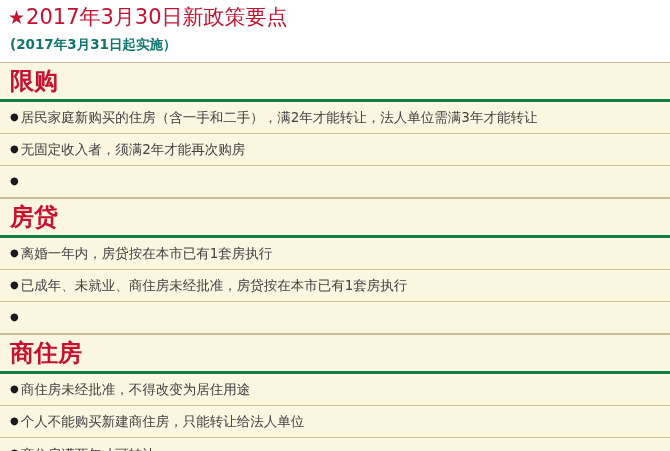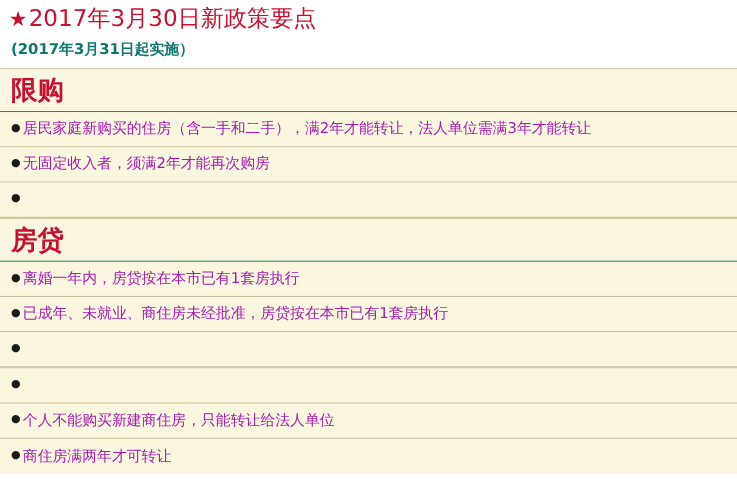--- a/index.html
+++ b/index.html
@@ -45,21 +45,21 @@
   }
   .section {
     border-top: 1px solid #c9bf9a;
   }
   .section-head {
     background: #fbf6e0;
     height: 39px;
     display: flex;
     align-items: center;
     padding-left: 10px;
-    border-bottom: 1px solid #15803d;
+    border-bottom: 3px solid #15803d;
     box-sizing: border-box;
   }
   .section-head .sec-title {
     color: #c8102e;
     font-size: 24px;
     font-weight: bold;
     line-height: 1;
   }
   .item {
     background: #fbf6e0;
@@ -72,21 +72,21 @@
     box-sizing: border-box;
   }
   .bullet {
     color: #1a1a1a;
     font-size: 10px;
     line-height: 1;
     margin-right: 2px;
     transform: translateY(-1px);
   }
   .item-text {
-    color: #a21caf;
+    color: #404040;
     font-size: 13.5px;
     line-height: 1.25;
     white-space: nowrap;
   }
   .last-item {
     border-bottom: none;
   }
 </style>
 </head>
 <body>
@@ -128,22 +128,26 @@
     <div class="item">
       <span class="bullet">●</span>
       <span class="item-text">已成年、未就业、商住房未经批准，房贷按在本市已有1套房执行</span>
     </div>
     <div class="item">
       <span class="bullet">●</span>
     </div>
   </div>
 
   <div class="section">
+    <div class="section-head">
+      <span class="sec-title">商住房</span>
+    </div>
     <div class="item">
       <span class="bullet">●</span>
+      <span class="item-text">商住房未经批准，不得改变为居住用途</span>
     </div>
     <div class="item">
       <span class="bullet">●</span>
       <span class="item-text">个人不能购买新建商住房，只能转让给法人单位</span>
     </div>
     <div class="item last-item">
       <span class="bullet">●</span>
       <span class="item-text">商住房满两年才可转让</span>
     </div>
   </div>

